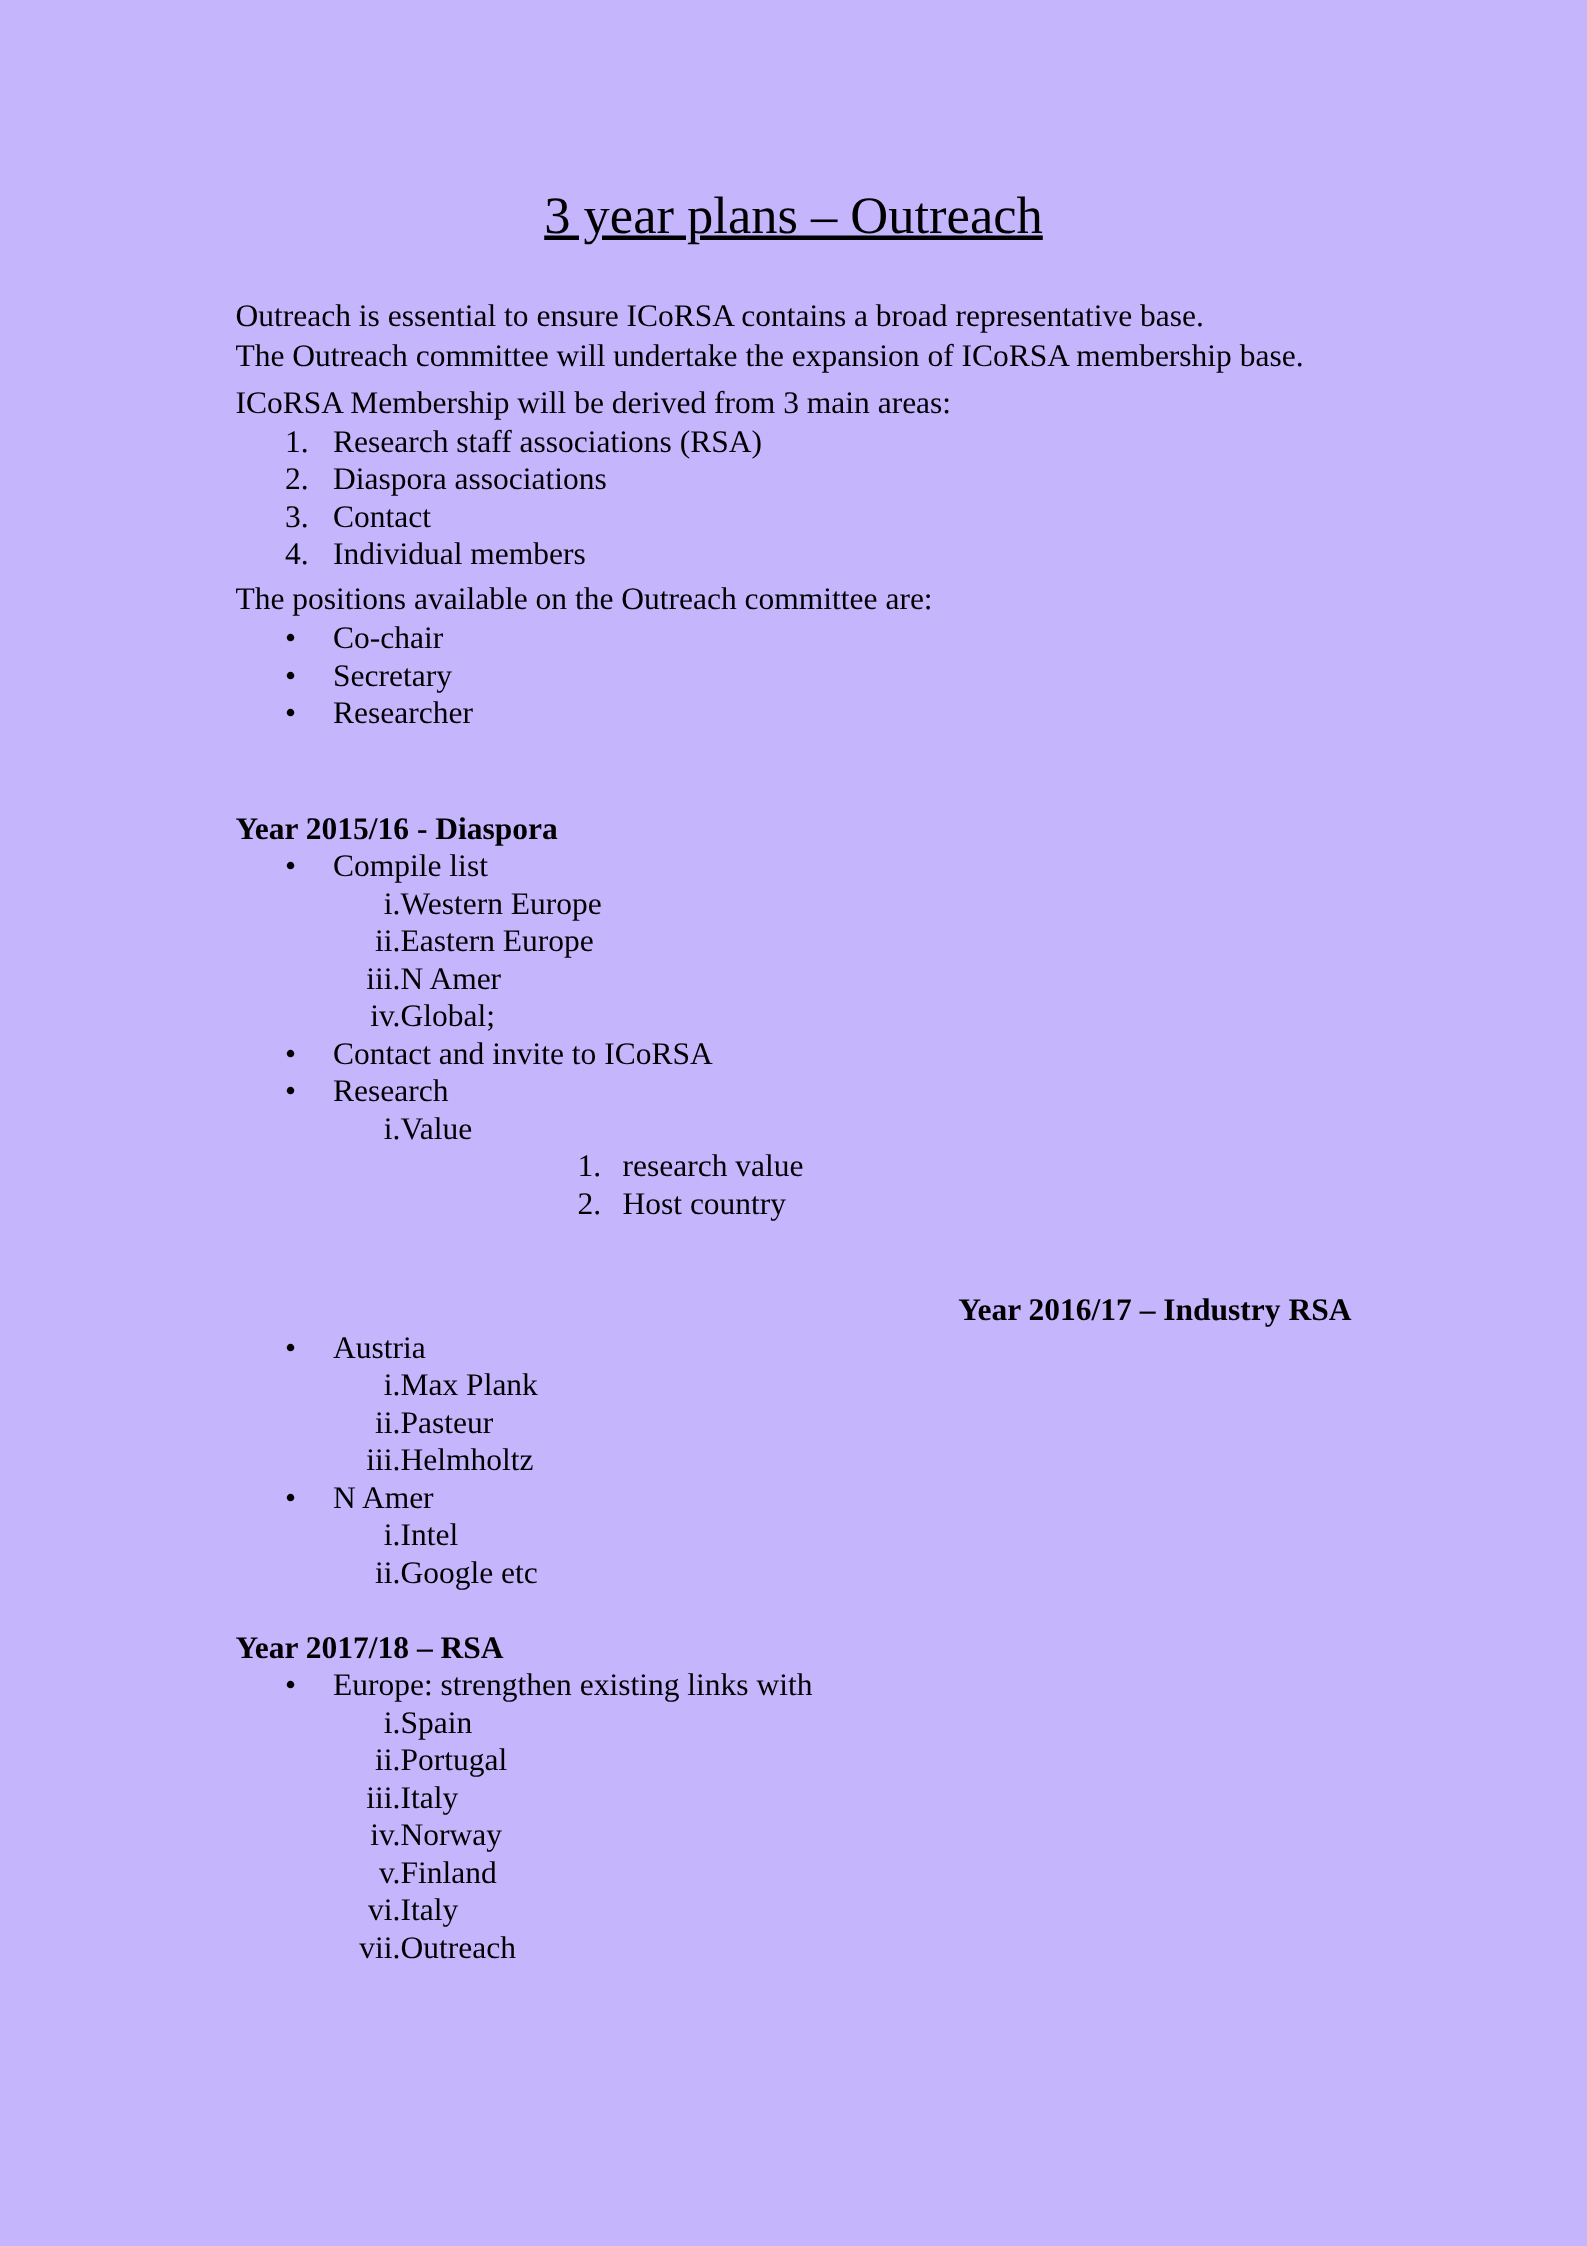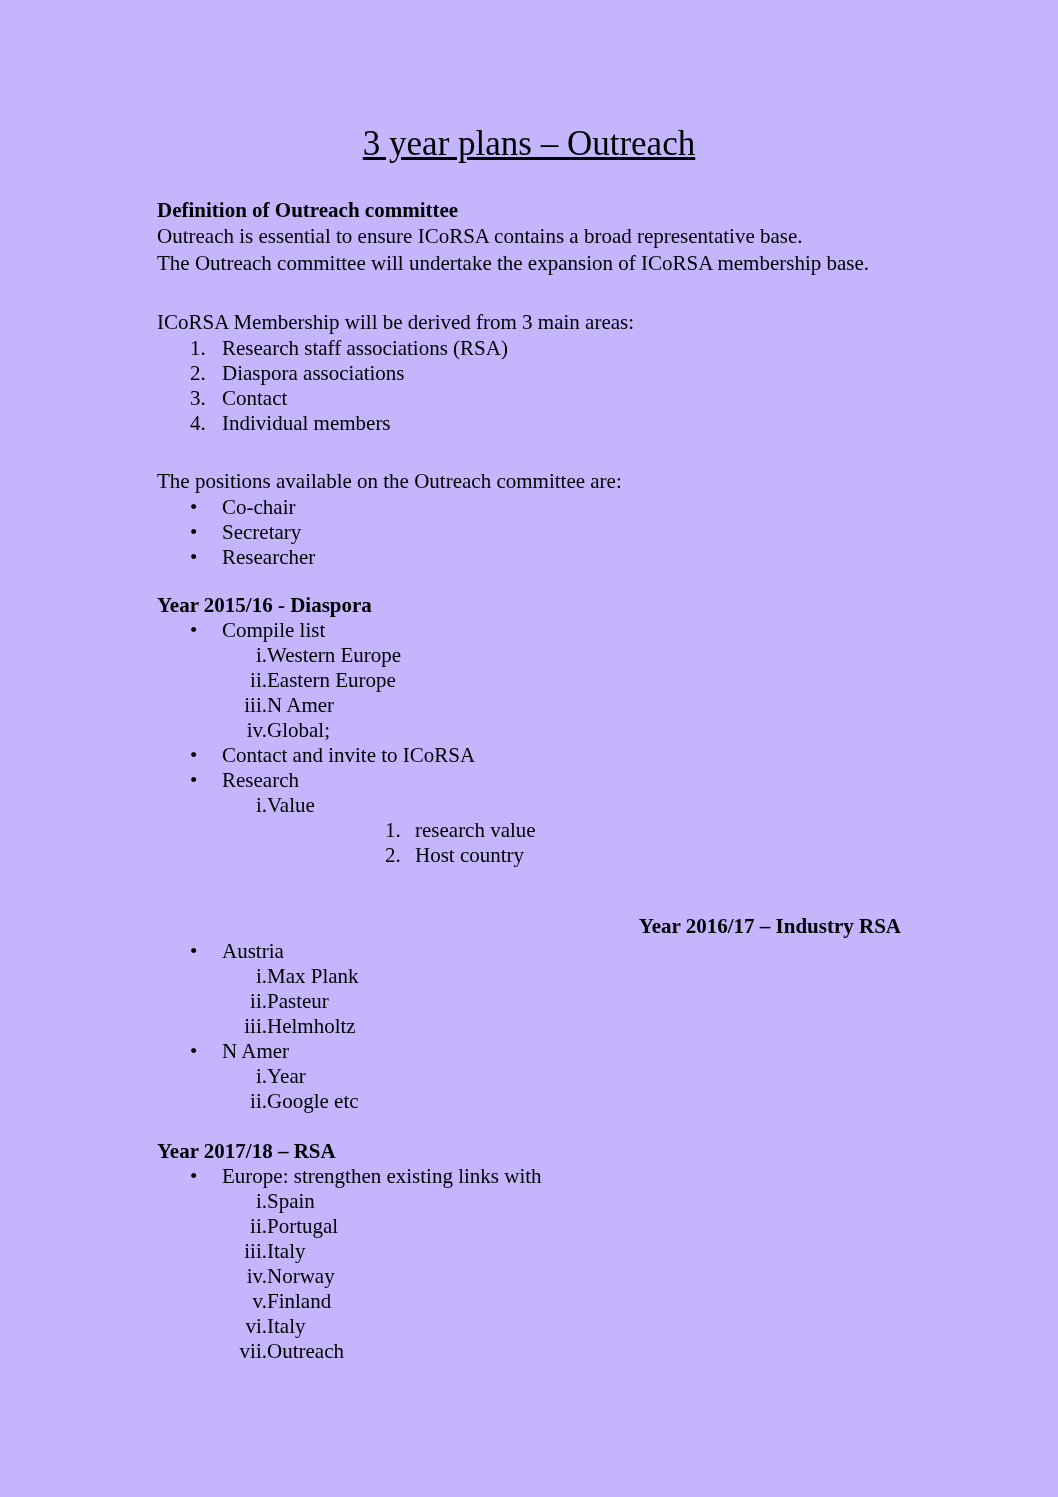--- a/index.html
+++ b/index.html
@@ -22,41 +22,40 @@
     text-align: center;
     text-decoration: underline;
     margin: 0 0 31px 0;
   }
   .section-heading {
     font-weight: 700;
     line-height: 26px;
     margin: 0;
   }
   .para { line-height: 27px; margin: 0; }
-  .gap20 { margin-top: 32px; }
-  .gap51 { margin-top: 22px; }
+  .gap20 { margin-top: 4px; }
+  .gap51 { margin-top: 51px; }
   .gap45 { margin-top: 45px; text-align: right; }
   .gap24 { margin-top: 24px; }
   .li { display: flex; line-height: 25px; }
   .li .m { flex: 0 0 auto; }
   .li .t { flex: 0 0 auto; white-space: pre; }
   .l1 .m { margin-left: 33px; width: 32px; }
   .l2 .m { margin-left: 43px; width: 67px; text-align: right; }
   .l2 .t { }
   .l3 .m { margin-left: 228px; width: 30px; }
 </style>
 </head>
 <body>
 
 <div class="page">
 
   <h1 class="doc-title">3 year plans – Outreach</h1>
 
   <div>
-    <p class="section-heading">Definition of Outreach committee</p>
     <p class="para">Outreach is essential to ensure ICoRSA contains a broad representative base.</p>
     <p class="para">The Outreach committee will undertake the expansion of ICoRSA membership base.</p>
   </div>
 
   <div>
     <p class="para gap20">ICoRSA Membership will be derived from 3 main areas:</p>
     <div class="li l1">
         <span class="m">1.</span>
         <span class="t">Research staff associations (RSA)</span>
       </div>
@@ -151,21 +150,21 @@
     <div class="li l2">
         <span class="m">iii.</span>
         <span class="t">Helmholtz</span>
       </div>
     <div class="li l1">
         <span class="m">•</span>
         <span class="t">N Amer</span>
       </div>
     <div class="li l2">
         <span class="m">i.</span>
-        <span class="t">Year</span>
+        <span class="t">Intel</span>
       </div>
     <div class="li l2">
         <span class="m">ii.</span>
         <span class="t">Google etc</span>
       </div>
   </div>
 
   <div>
     <p class="section-heading gap24">Year 2017/18 – RSA</p>
     <div class="li l1">

